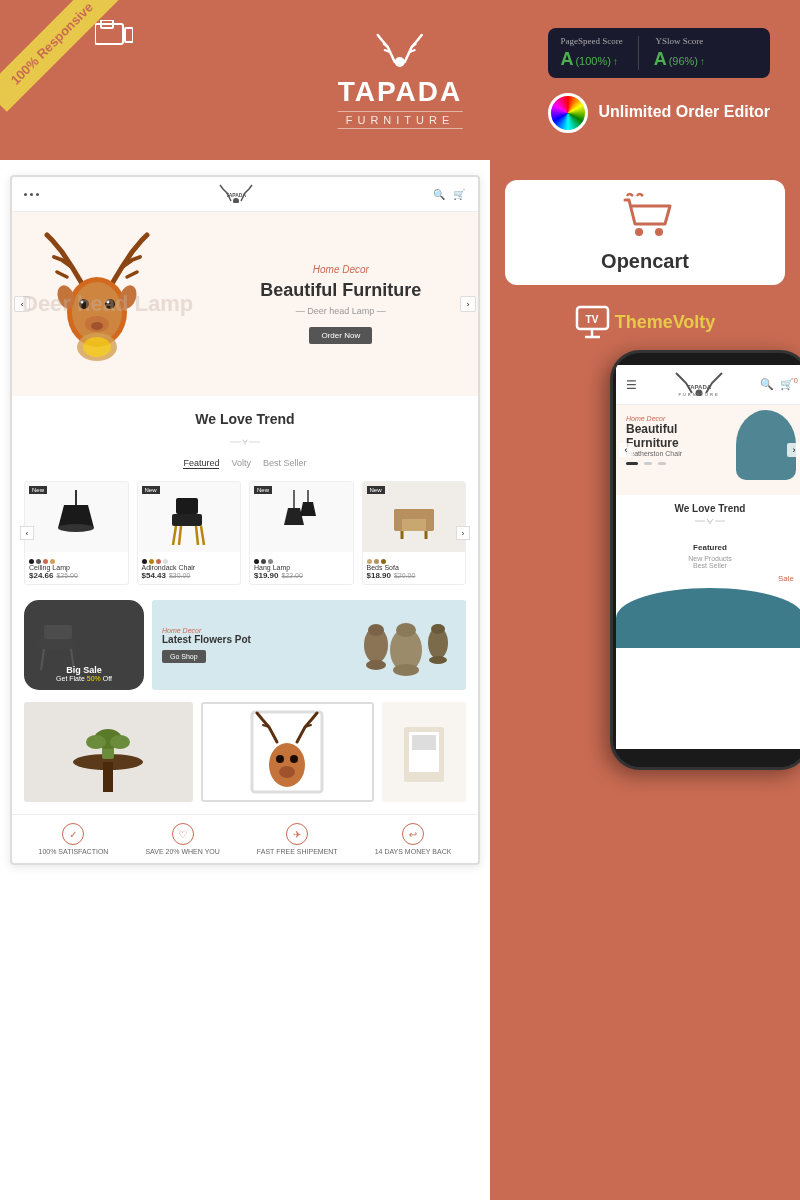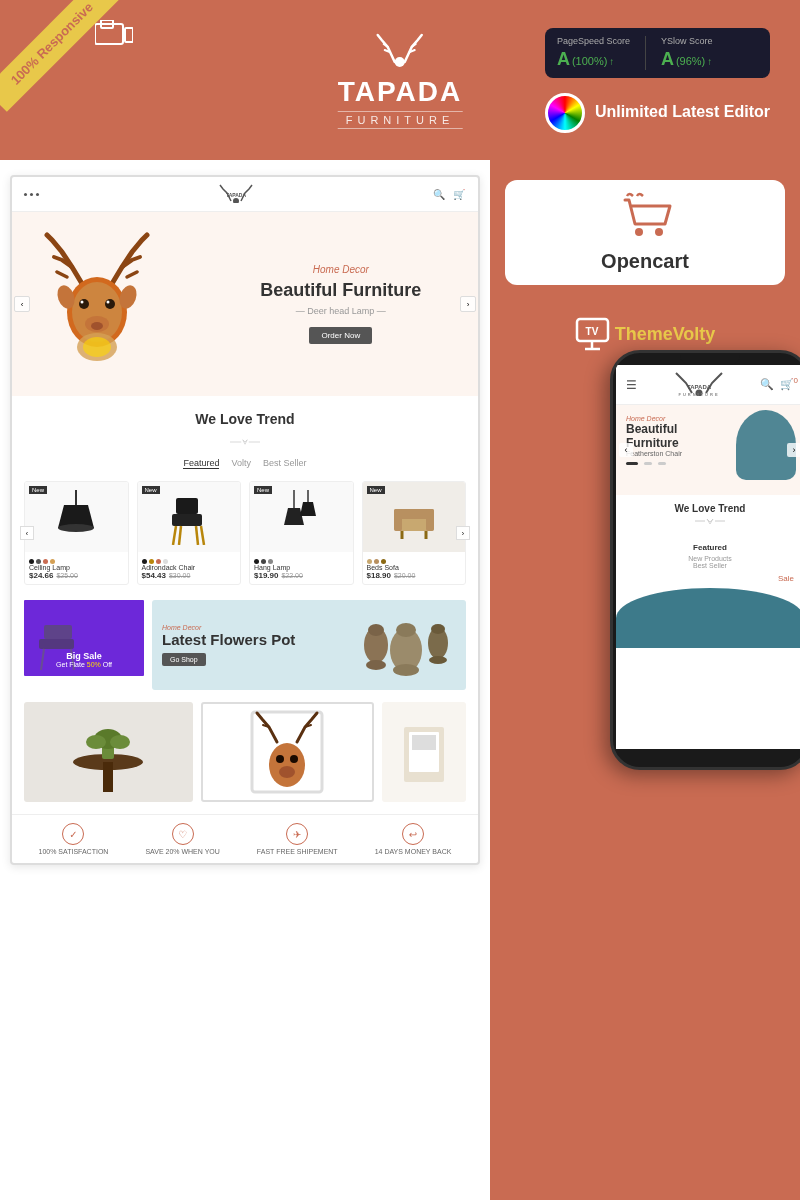--- a/index.html
+++ b/index.html
@@ -103,20 +103,21 @@
       color: white;
       font-size: 10px;
     }
     .score-item {
       text-align: center;
     }
     .score-label {
       color: #aaa;
       font-size: 9px;
       margin-bottom: 3px;
+      font-family: Liberation Serif, serif;
     }
     .score-value {
       color: #4caf50;
       font-size: 18px;
       font-weight: bold;
     }
     .score-pct {
       color: #4caf50;
       font-size: 11px;
     }
@@ -335,23 +336,23 @@
     .color-dot { width: 5px; height: 5px; border-radius: 50%; }
 
     
     .promo-banners {
       display: flex;
       gap: 8px;
       padding: 0 12px 12px;
     }
     .promo-dark {
       width: 120px;
-      height: 76px;
-      background: #6d28d9;
-      border-radius: 1px;
+      height: 90px;
+      background: #404040;
+      border-radius: 15px;
       display: flex;
       flex-direction: column;
       align-items: center;
       justify-content: center;
       color: white;
       text-align: center;
       position: relative;
       overflow: hidden;
     }
     .promo-dark-text {
@@ -370,21 +371,21 @@
       justify-content: space-between;
       padding: 10px;
       position: relative;
     }
     .promo-light-title {
       font-size: 7px;
       color: #c96b52;
       font-style: italic;
     }
     .promo-light-heading {
-      font-size: 15px;
+      font-size: 10px;
       font-weight: bold;
       color: #333;
     }
     .shop-btn {
       background: #555;
       color: white;
       padding: 3px 8px;
       font-size: 7px;
       border: none;
       border-radius: 2px;
@@ -440,21 +441,21 @@
     }
 
     
     .right-panel {
       flex: 1;
       background: #c96b52;
       display: flex;
       flex-direction: column;
       align-items: center;
       padding: 20px 15px;
-      gap: 32px;
+      gap: 20px;
     }
 
     
     .opencart-badge {
       background: white;
       border-radius: 12px;
       padding: 12px 20px;
       text-align: center;
       width: 100%;
     }
@@ -655,21 +656,21 @@
         <div style="display:flex;align-items:baseline;gap:2px;">
           <span class="score-value">A</span>
           <span class="score-pct">(96%)</span>
           <span style="color:#4caf50;font-size:10px;">↑</span>
         </div>
       </div>
     </div>
 
     <div class="color-editor-badge">
       <div class="color-wheel"></div>
-      <div class="color-editor-text">Unlimited Latest Editor</div>
+      <div class="color-editor-text">Unlimited Order Editor</div>
     </div>
   </div>
 </div>
 
 <div class="main-content">
 
   <div class="desktop-preview">
     <div class="desktop-frame">
 
       <div class="store-header">
@@ -688,20 +689,21 @@
         </div>
         <div class="store-header-icons">
           <span>🔍</span>
             <span style="color:#c96b52;">🛒</span>
         </div>
       </div>
 
       <div class="hero-section">
         <div class="slider-arrow left">‹</div>
 
+        <div class="hero-watermark">Deer head Lamp</div>
 
         <div class="hero-left">
           
           <svg width="130" height="140" viewBox="0 0 130 140">
 
             <path d="M55 60 L40 35 L30 20 L20 8 L15 3" stroke="#8B4513" stroke-width="5" fill="none" stroke-linecap="round"></path>
             <path d="M40 35 L30 28 L22 25" stroke="#8B4513" stroke-width="4" fill="none" stroke-linecap="round"></path>
             <path d="M35 45 L25 40" stroke="#8B4513" stroke-width="3.5" fill="none" stroke-linecap="round"></path>
             <path d="M75 60 L90 35 L100 20 L110 8 L115 3" stroke="#8B4513" stroke-width="5" fill="none" stroke-linecap="round"></path>
             <path d="M90 35 L100 28 L108 25" stroke="#8B4513" stroke-width="4" fill="none" stroke-linecap="round"></path>

